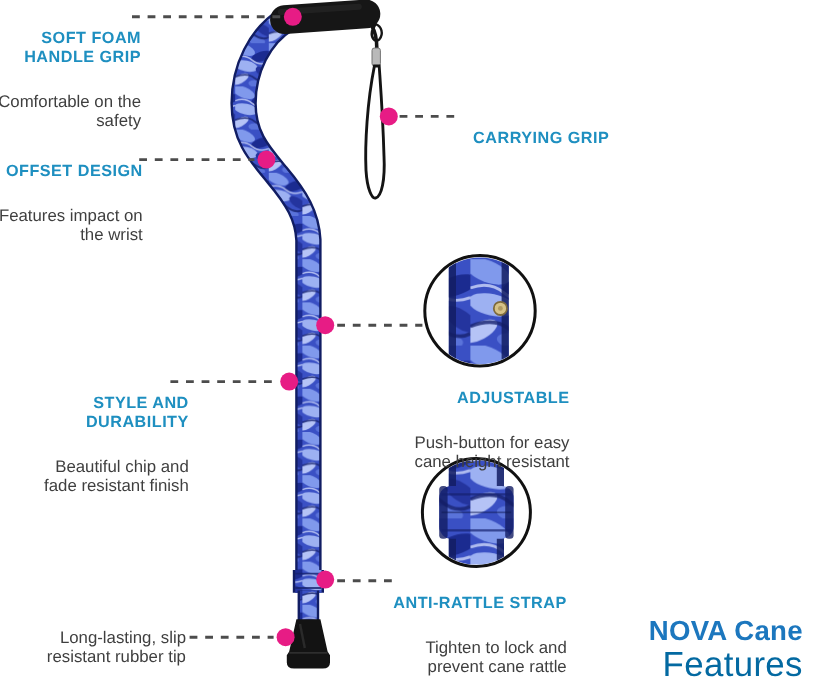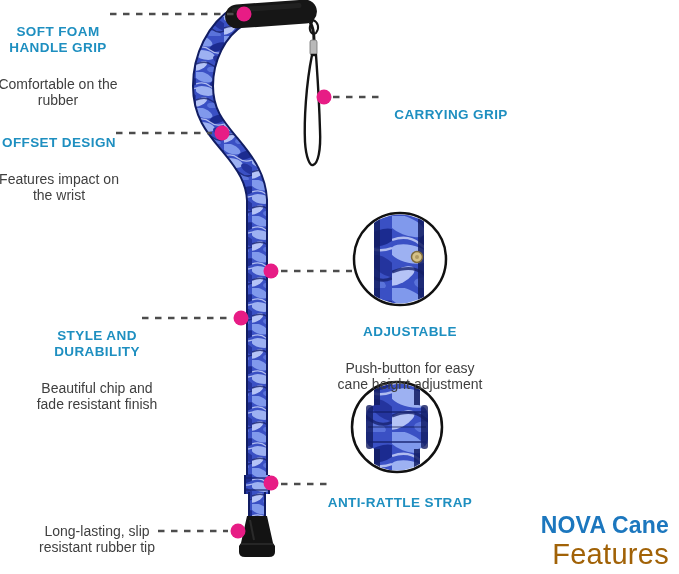--- a/index.html
+++ b/index.html
@@ -2,31 +2,31 @@
 <html><head>
 <meta charset="utf-8">
 <style>
   html,body{margin:0;padding:0;}
   body{
     width:679px;height:574px;position:relative;overflow:hidden;
     background:#ffffff;
     font-family:"Liberation Sans", sans-serif;
   }
   #scene{position:absolute;left:0;top:0;}
-  .feature{position:absolute;transform:translateX(-50%);text-align:center;white-space:pre-line;}
+  .feature{position:absolute;transform:translateX(-50%);text-align:right;white-space:pre-line;}
   .f-title{
     color:#1e8fc0;font-size:13.5px;font-weight:700;letter-spacing:.4px;
     line-height:16px;
   }
   .f-desc{
     color:#3f3f3f;font-size:14px;font-weight:400;line-height:15.5px;margin-top:3px;
   }
   .brand{position:absolute;right:10px;top:514px;text-align:right;line-height:1;}
   .brand-bold{color:#1c77be;font-size:23px;font-weight:700;letter-spacing:.2px;}
-  .brand-light{color:#a16207;font-size:29px;font-weight:400;margin-top:3px;letter-spacing:.3px;}
+  .brand-light{color:#0369a1;font-size:29px;font-weight:400;margin-top:3px;letter-spacing:.3px;}
 </style>
 </head>
 <body>
 
 <svg id="scene" width="679" height="574" viewBox="0 0 679 574" aria-hidden="true">
   <defs>
     <g id="marbleCell">
       <rect width="28" height="36" fill="#3a50c4"></rect>
       <ellipse cx="7" cy="5" rx="10" ry="4.5" fill="#8099ec" transform="rotate(22 7 5)"></ellipse>
       <ellipse cx="22" cy="11" rx="9" ry="4" fill="#1b2b90" transform="rotate(-18 22 11)"></ellipse>
@@ -128,48 +128,50 @@
     <circle cx="241" cy="318" r="7.5"></circle>
     <circle cx="271" cy="483" r="7.5"></circle>
     <circle cx="238" cy="531" r="7.5"></circle>
   </g>
 </svg>
 
 <div class="feature" style="left:58px;top:6px;">
   <div class="f-title">SOFT FOAM
 HANDLE GRIP</div>
   <div class="f-desc">Comfortable on the
-rubber</div>
+safety</div>
 </div>
 
 <div class="feature" style="left:451px;top:89px;">
   <div class="f-title">CARRYING GRIP</div>
 </div>
 
 <div class="feature" style="left:59px;top:117px;">
   <div class="f-title">OFFSET DESIGN</div>
   <div class="f-desc">Features impact on
 the wrist</div>
 </div>
 
 <div class="feature" style="left:410px;top:306px;">
   <div class="f-title">ADJUSTABLE</div>
   <div class="f-desc">Push-button for easy
-cane height adjustment</div>
+cane height resistant</div>
 </div>
 
 <div class="feature" style="left:97px;top:310px;">
   <div class="f-title">STYLE AND
 DURABILITY</div>
   <div class="f-desc">Beautiful chip and
 fade resistant finish</div>
 </div>
 
 <div class="feature" style="left:400px;top:477px;">
   <div class="f-title">ANTI-RATTLE STRAP</div>
+  <div class="f-desc">Tighten to lock and
+prevent cane rattle</div>
 </div>
 
 <div class="feature" style="left:97px;top:503px;">
   <div class="f-desc">Long-lasting, slip
 resistant rubber tip</div>
 </div>
 
 <div class="brand">
   <div class="brand-bold">NOVA Cane</div>
   <div class="brand-light">Features</div>

